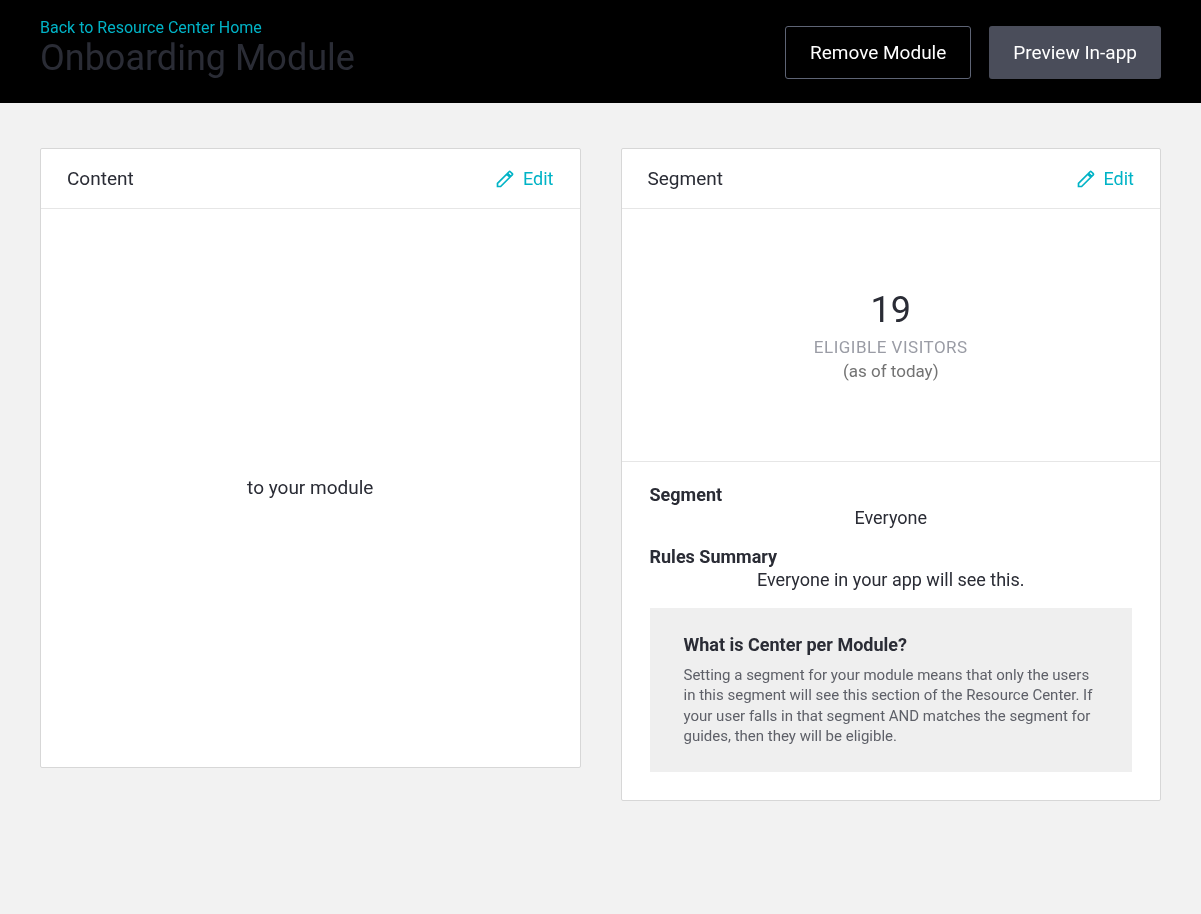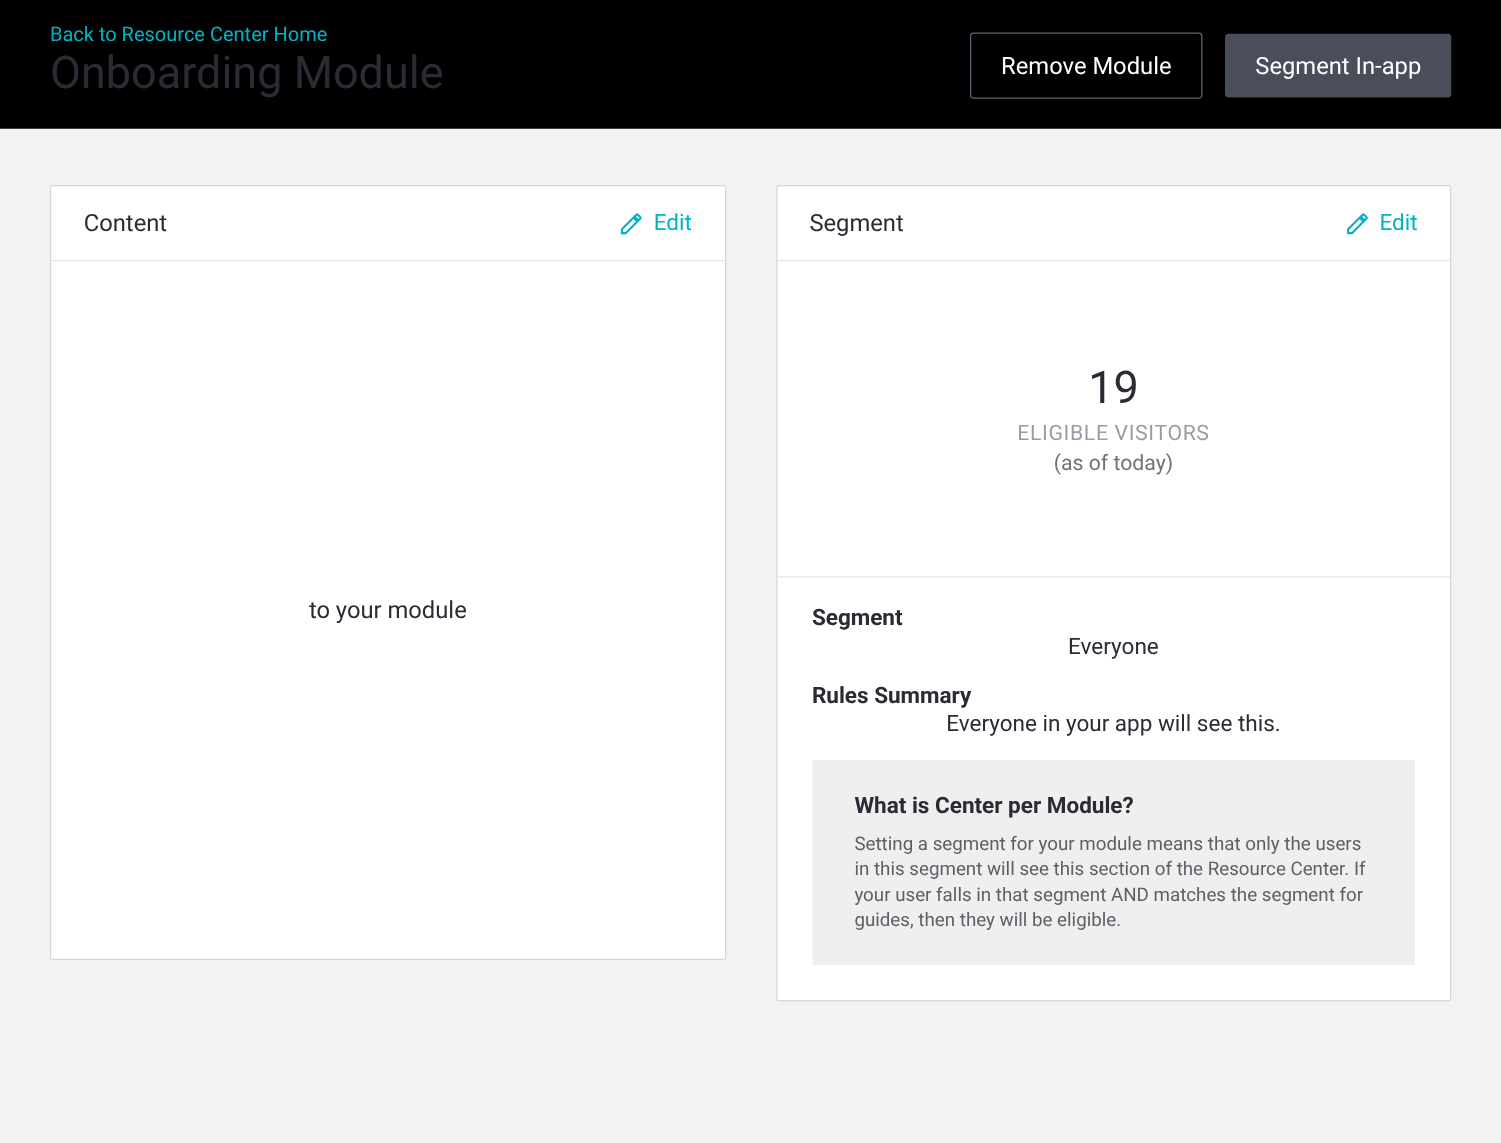--- a/index.html
+++ b/index.html
@@ -33,21 +33,20 @@
       cursor: pointer;
     }
     .page-title {
       color: #2a2c35;
       font-size: 36px;
       font-weight: 400;
     }
     .header-actions {
       display: flex;
       gap: 18px;
-      align-items: center;
     }
     .btn {
       font-size: 19px;
       padding: 14px 24px;
       border-radius: 3px;
       cursor: pointer;
       border: none;
       font-family: inherit;
     }
     .btn-outline {
@@ -173,21 +172,21 @@
 </head>
 <body>
 
 <div class="header">
   <div class="header-left">
     <a class="back-link">Back to Resource Center Home</a>
     <h1 class="page-title">Onboarding Module</h1>
   </div>
   <div class="header-actions">
     <button class="btn btn-outline">Remove Module</button>
-    <button class="btn btn-dark">Segment In-app</button>
+    <button class="btn btn-dark">Preview In-app</button>
   </div>
 </div>
 
 <div class="main">
 
   <div class="card card-content">
     <div class="card-header">
       <div class="card-title">Content</div>
       <div class="edit-link">
         <svg class="pencil-icon" viewBox="0 0 24 24">

